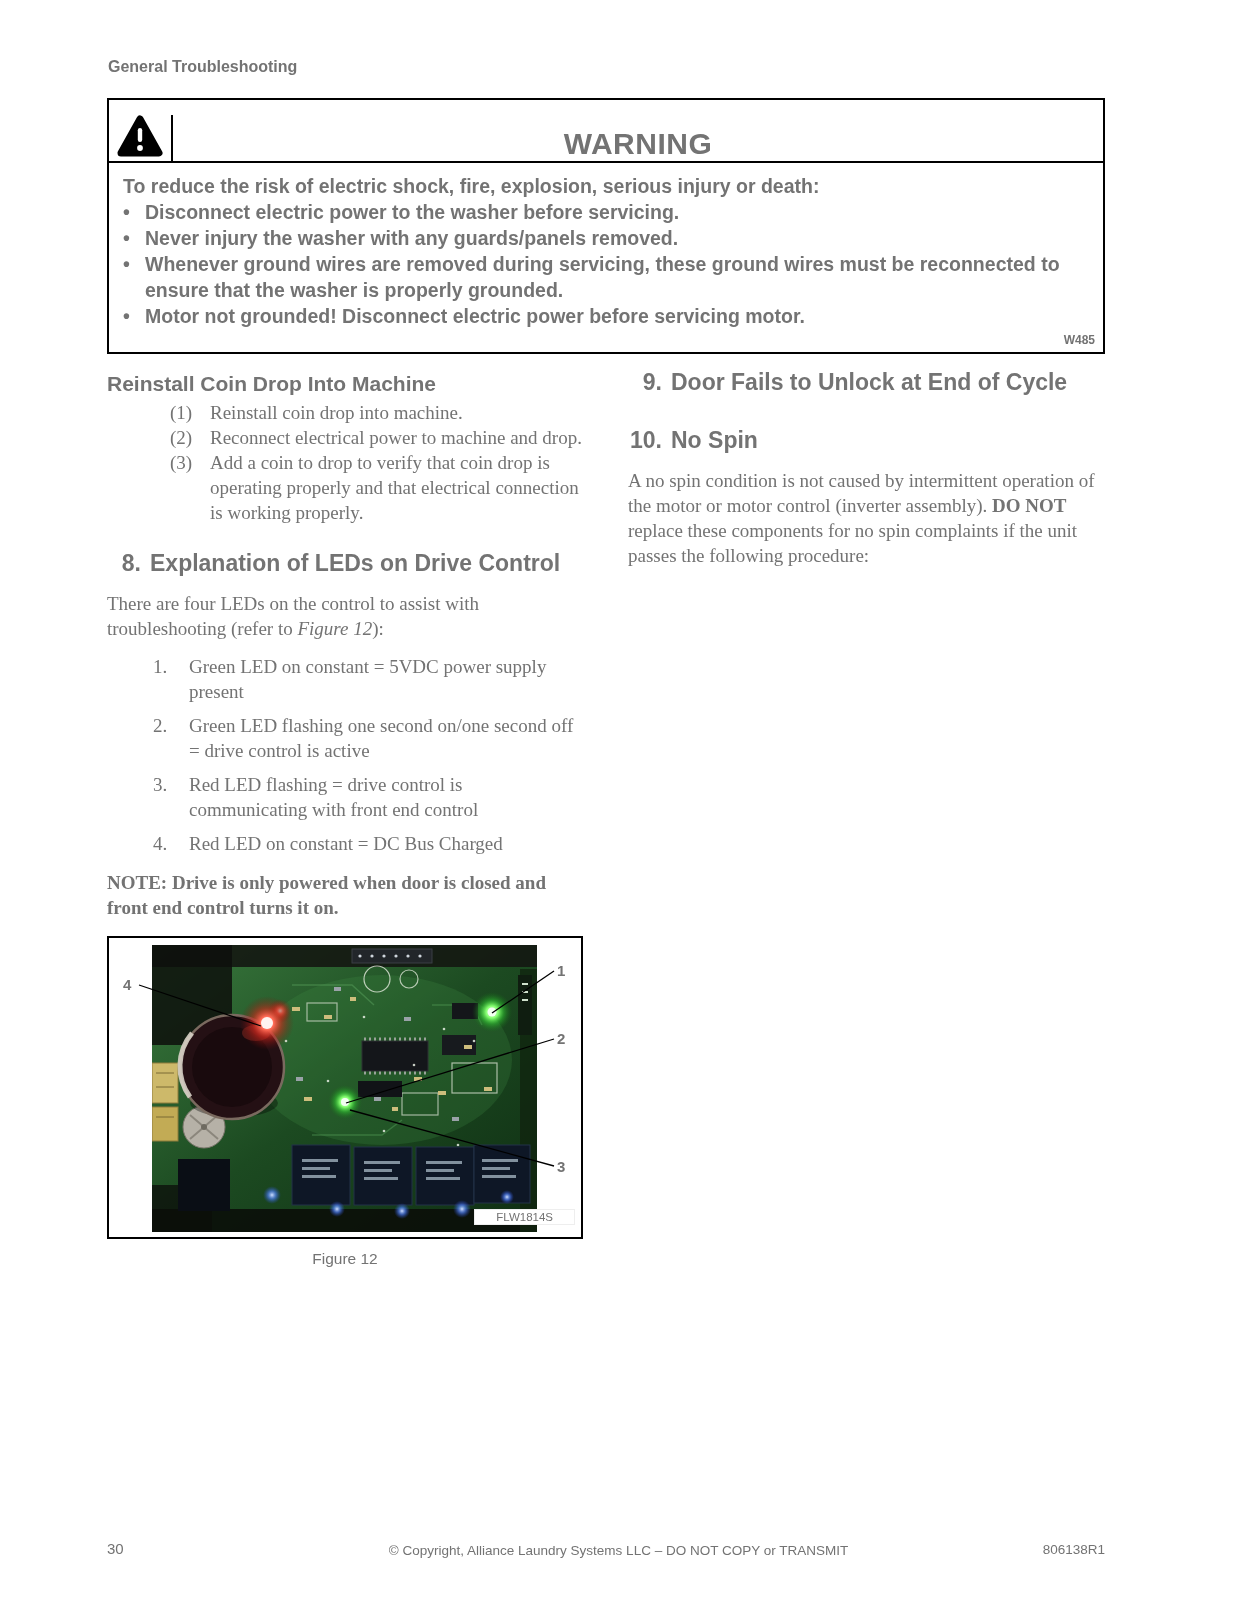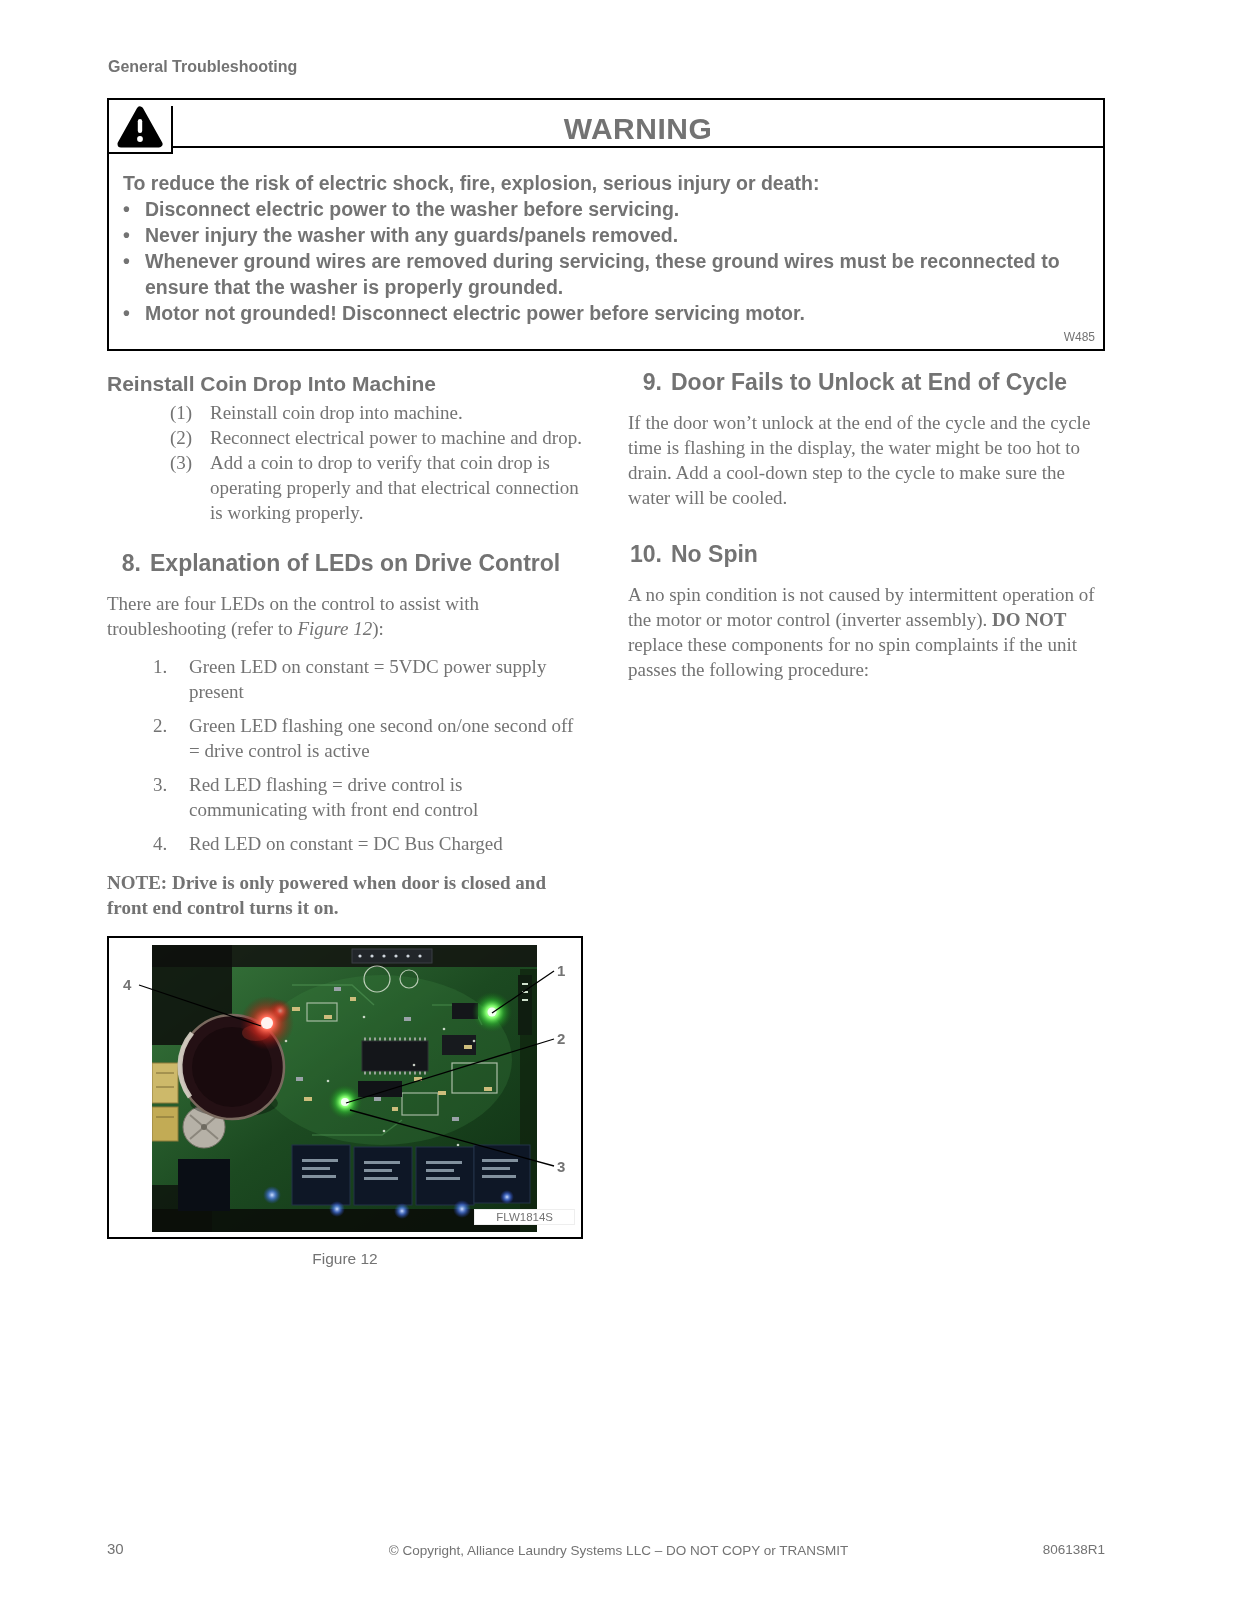--- a/index.html
+++ b/index.html
@@ -13,21 +13,21 @@
   .doc-header {
     position:absolute; left:108px; top:58px;
     font-family:"Liberation Sans", sans-serif; font-weight:bold; font-size:16px;
   }
 
   
   .warning-box {
     position:absolute; left:107px; top:98px; width:998px;
     border:2px solid #000; background:#fff;
   }
-  .warn-head { display:flex; align-items:center; height:60px; }
+  .warn-head { display:flex; align-items:flex-end; height:51px;margin-top:12px; }
   .warn-icon-cell {
     width:64px; border-right:2px solid #000; border-bottom:2px solid #000;
     display:flex; align-items:center; justify-content:center; flex:none;
   }
   .warn-title-cell {
     flex:1; border-bottom:2px solid #000;
     display:flex; align-items:center; justify-content:center;
     font-family:"Liberation Sans", sans-serif; font-weight:bold; font-size:30px;
     letter-spacing:0.5px;
   }
@@ -35,21 +35,21 @@
     padding:10px 16px 2px 14px;
     font-family:"Liberation Sans", sans-serif; font-weight:bold; font-size:19.5px;
     line-height:26px;
   }
   .warn-bullets { list-style:none; }
   .warn-bullets li { display:flex; }
   .warn-bullets .bullet { width:22px; flex:none; }
   .warn-bullets .btext { flex:1; }
   .warn-code {
     text-align:right; font-family:"Liberation Sans", sans-serif;
-    font-weight:normal; font-size:12px; padding:2px 8px 5px 0;
+    font-weight:bold; font-size:12px; padding:2px 8px 5px 0;
   }
 
   
   .col-left  { position:absolute; left:107px; top:372px; width:478px; }
   .col-right { position:absolute; left:628px; top:368px; width:478px; }
 
   h3.sub-head {
     font-family:"Liberation Sans", sans-serif; font-weight:bold; font-size:21px;
     margin:0 0 4px 0;
   }
@@ -373,21 +373,20 @@
     </div>
 
     <div class="fig-caption">Figure 12</div>
 
   </div>
 
   <div class="col-right">
 
     <h2 class="section-head" style="margin-top:0;"><span class="h2-num">9.</span><span>Door Fails to Unlock at End of Cycle</span></h2>
 
-    <p class="para serif-body">If the door won’t unlock at the end of the cycle and the cycle time is flashing in the display, the water might be too hot to drain. Add a cool-down step to the cycle to make sure the water will be cooled.</p>
 
     <h2 class="section-head" style="margin-top:30px;"><span class="h2-num">10.</span><span>No Spin</span></h2>
 
     <p class="para serif-body"><span>A no spin condition is not caused by intermittent operation of the motor or motor control (inverter assembly). </span><span class="bd">DO NOT</span><span> replace these components for no spin complaints if the unit passes the following procedure:</span></p>
 
   </div>
 
   <div class="footer-pagenum">30</div>
   <div class="footer-copy">© Copyright, Alliance Laundry Systems LLC – DO NOT COPY or TRANSMIT</div>
   <div class="footer-doc">806138R1</div>

